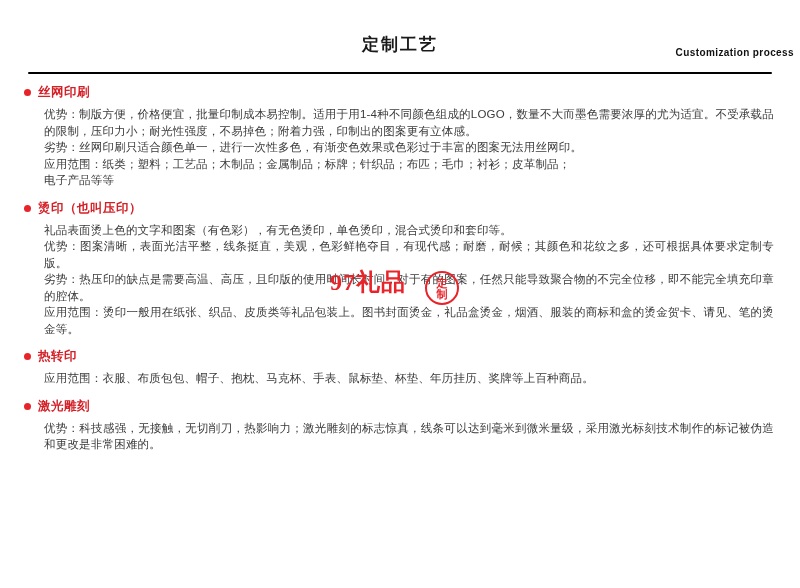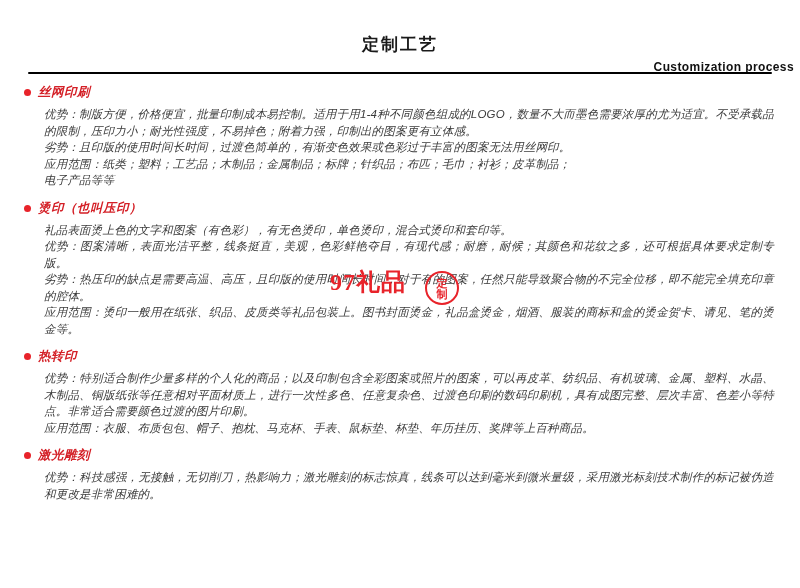--- a/index.html
+++ b/index.html
@@ -27,23 +27,23 @@
     left: 0;
     width: 800px;
     text-align: center;
     font-size: 17px;
     font-weight: bold;
     color: #1a1a1a;
     letter-spacing: 2px;
   }
   .doc-subtitle {
     position: absolute;
-    top: 60px;
+    top: 47px;
     right: 6px;
-    font-size: 12px;
+    font-size: 10px;
     font-weight: bold;
     color: #111;
     letter-spacing: 0.4px;
   }
   .rule {
     position: absolute;
     top: 72px;
     left: 28px;
     width: 744px;
     height: 2px;
@@ -52,21 +52,20 @@
   
   .content {
     position: absolute;
     top: 84px;
     left: 0;
     width: 800px;
   }
   .section {
     padding: 0 0 0 0;
     margin-bottom: 11px;
-    font-style: italic;
   }
   .sec-head {
     display: flex;
     align-items: center;
     padding-left: 24px;
     margin-bottom: 5px;
   }
   .bullet {
     width: 7px;
     height: 7px;
@@ -136,42 +135,41 @@
   <div class="rule"></div>
 
   <div class="content">
 
     <div class="section">
       <div class="sec-head">
         <span class="bullet"></span>
         <span class="sec-title">丝网印刷</span>
       </div>
       <div class="para">优势：制版方便，价格便宜，批量印制成本易控制。适用于用1-4种不同颜色组成的LOGO，数量不大而墨色需要浓厚的尤为适宜。不受承载品的限制，压印力小；耐光性强度，不易掉色；附着力强，印制出的图案更有立体感。</div>
-      <div class="para">劣势：且印版的使用时间长时间，过渡色简单的，有渐变色效果或色彩过于丰富的图案无法用丝网印。</div>
+      <div class="para">劣势：丝网印刷只适合颜色单一，进行一次性多色，有渐变色效果或色彩过于丰富的图案无法用丝网印。</div>
       <div class="para">应用范围：纸类；塑料；工艺品；木制品；金属制品；标牌；针织品；布匹；毛巾；衬衫；皮革制品；</div>
       <div class="para">电子产品等等</div>
     </div>
 
     <div class="section">
       <div class="sec-head">
         <span class="bullet"></span>
         <span class="sec-title">烫印（也叫压印）</span>
       </div>
       <div class="para">礼品表面烫上色的文字和图案（有色彩），有无色烫印，单色烫印，混合式烫印和套印等。</div>
       <div class="para">优势：图案清晰，表面光洁平整，线条挺直，美观，色彩鲜艳夺目，有现代感；耐磨，耐候；其颜色和花纹之多，还可根据具体要求定制专版。</div>
       <div class="para">劣势：热压印的缺点是需要高温、高压，且印版的使用时间长时间，对于有的图案，任然只能导致聚合物的不完全位移，即不能完全填充印章的腔体。</div>
       <div class="para">应用范围：烫印一般用在纸张、织品、皮质类等礼品包装上。图书封面烫金，礼品盒烫金，烟酒、服装的商标和盒的烫金贺卡、请见、笔的烫金等。</div>
     </div>
 
     <div class="section">
       <div class="sec-head">
         <span class="bullet"></span>
         <span class="sec-title">热转印</span>
       </div>
-      <div class="para">优势：特别适合制作少量多样的个人化的商品；以及印制包含全彩图案或照片的图案，可以再皮革、纺织品、有机玻璃、金属、塑料、水晶、木制品、铜版纸张等任意相对平面材质上，进行一次性多色、任意复杂色、过渡色印刷的数码印刷机，具有成图完整、层次丰富、色差小等特点。非常适合需要颜色过渡的图片印刷。</div>
       <div class="para">应用范围：衣服、布质包包、帽子、抱枕、马克杯、手表、鼠标垫、杯垫、年历挂历、奖牌等上百种商品。</div>
     </div>
 
     <div class="section">
       <div class="sec-head">
         <span class="bullet"></span>
         <span class="sec-title">激光雕刻</span>
       </div>
       <div class="para">优势：科技感强，无接触，无切削刀，热影响力；激光雕刻的标志惊真，线条可以达到毫米到微米量级，采用激光标刻技术制作的标记被伪造和更改是非常困难的。</div>
     </div>

